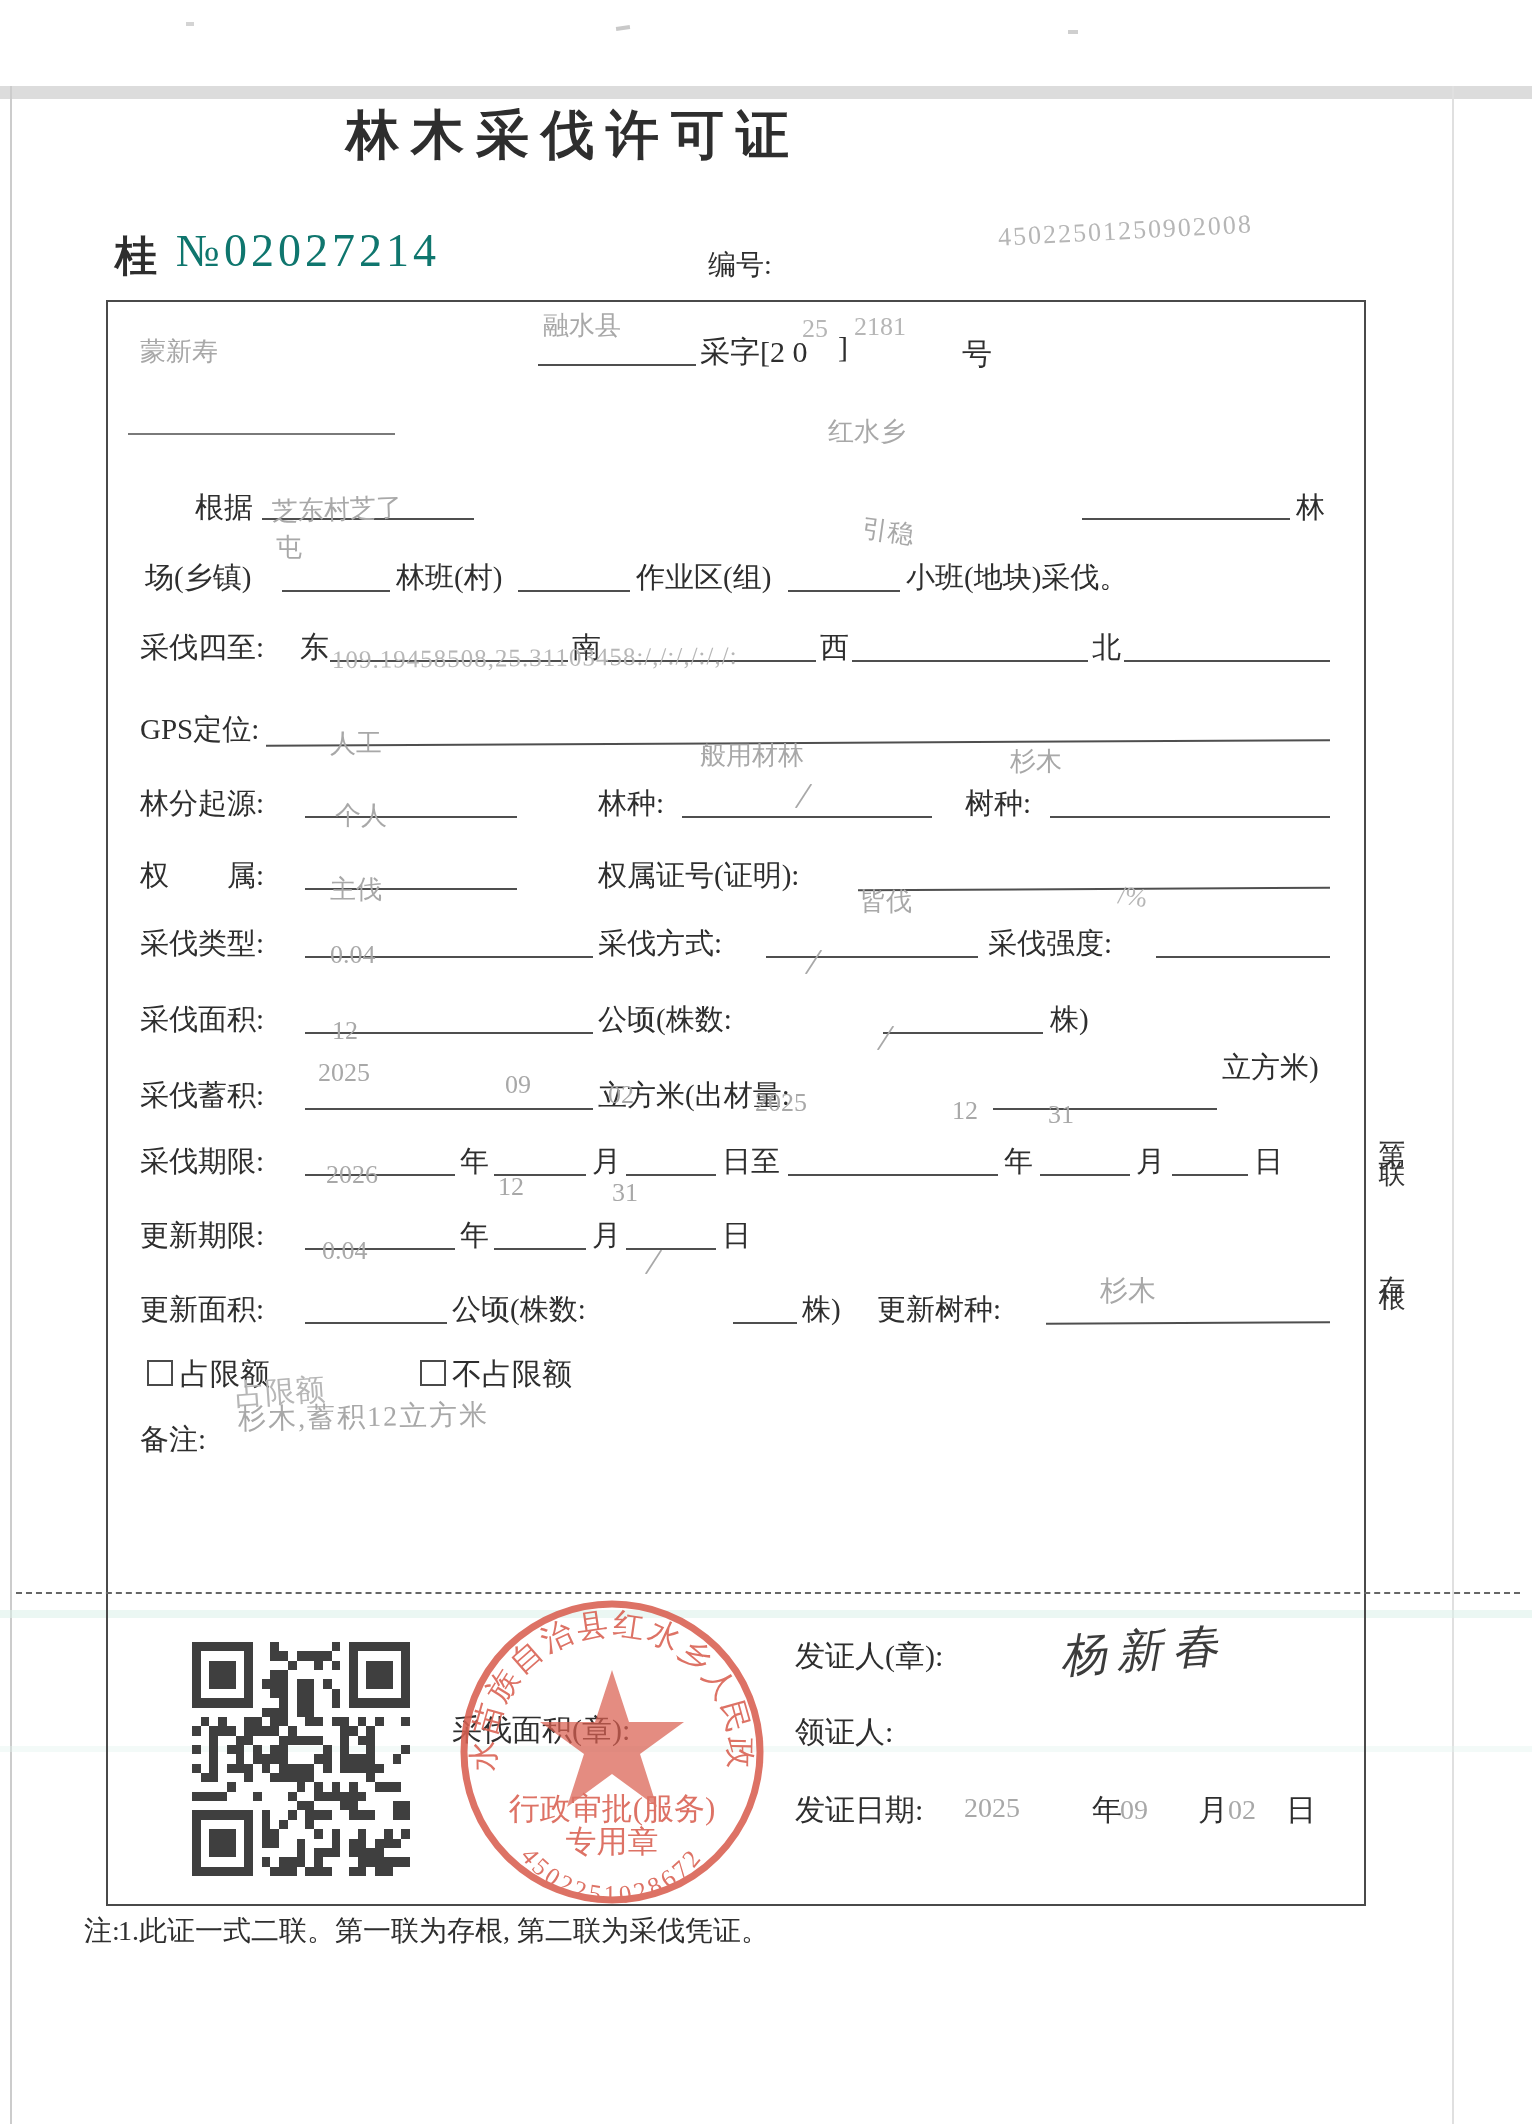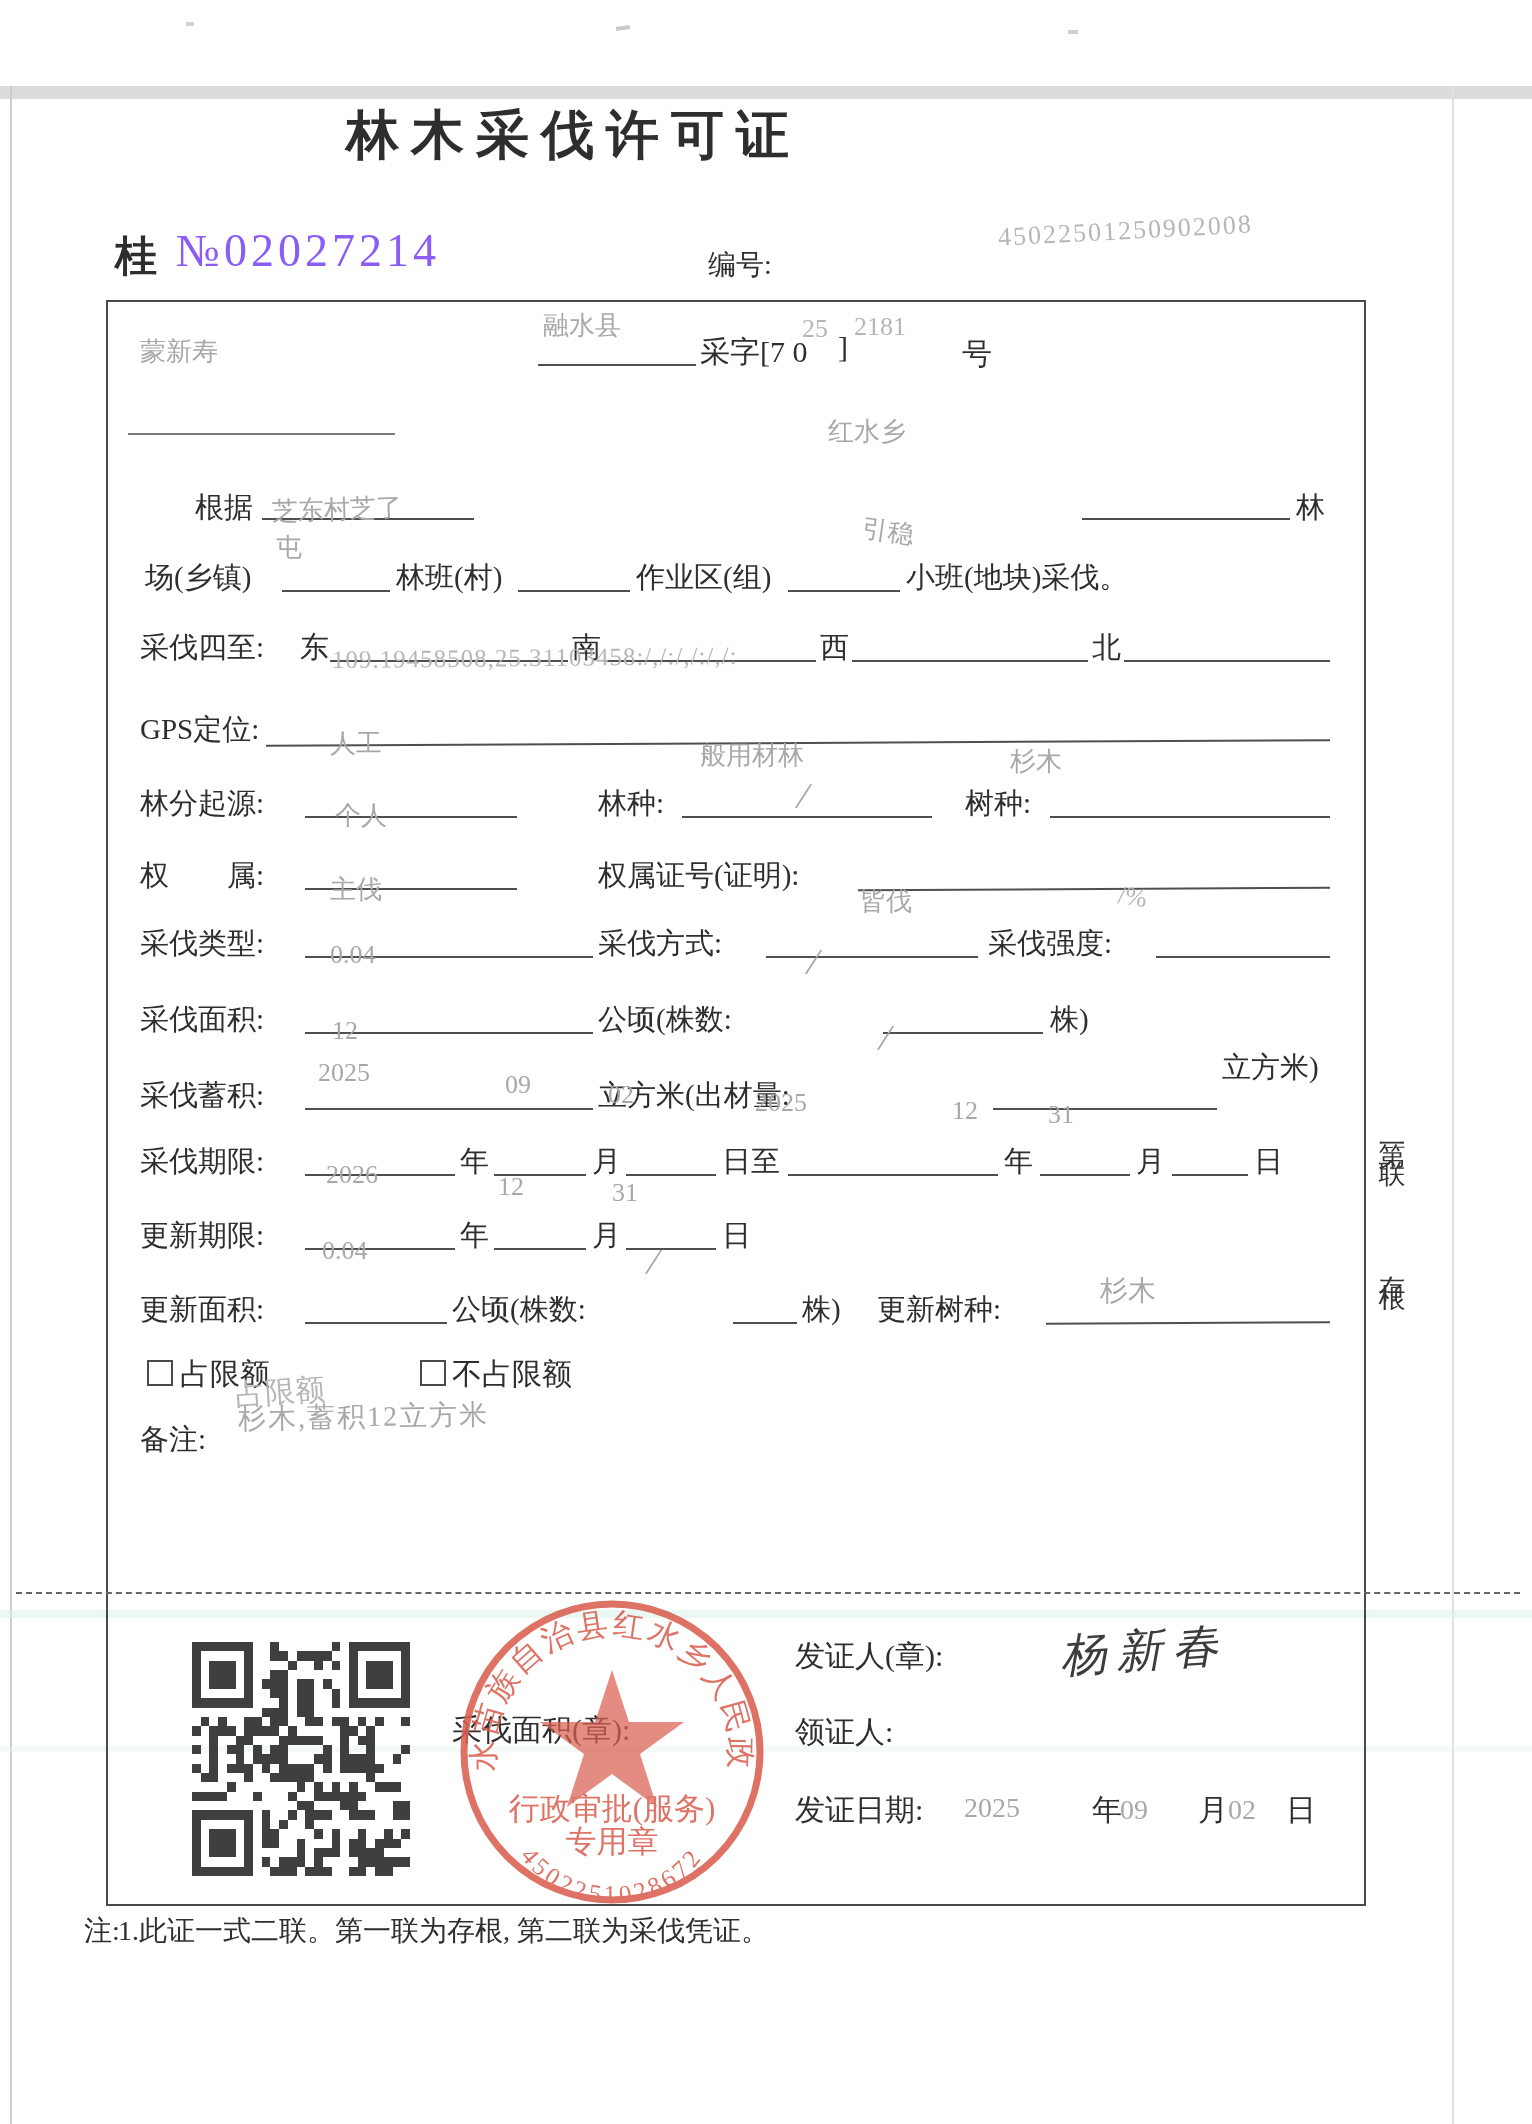--- a/index.html
+++ b/index.html
@@ -14,21 +14,21 @@
   .g28{font-size:28px}
   .ul{position:absolute;height:2px;background:#4f4f4f}
   .ulg{position:absolute;height:2px;background:#7a7a7a}
   .chk{position:absolute;width:22px;height:22px;border:2px solid #4a4a4a;background:#fff}
   .band{position:absolute;left:0;width:1532px}
   .vtext{writing-mode:vertical-rl;letter-spacing:8px;font-size:27px;color:#333}
   #formbox{position:absolute;left:106px;top:300px;width:1256px;height:1602px;border:2px solid #4a4a4a;background:transparent}
   #dashline{position:absolute;left:16px;top:1592px;width:1504px;border-top:2px dashed #666}
   #title{position:absolute;left:346px;top:100px;font-size:53px;font-weight:bold;letter-spacing:12px}
   #guiprefix{position:absolute;left:115px;top:228px;font-size:42px;font-weight:bold}
-  #serialno{position:absolute;left:176px;top:224px;font-size:46px;letter-spacing:4px;color:#8b5cf6}
+  #serialno{position:absolute;left:176px;top:224px;font-size:46px;letter-spacing:4px;color:#0f766e}
   #codegray{position:absolute;left:998px;top:216px;font-size:26px;letter-spacing:2px;color:#b6b6b6;transform:rotate(-3deg)}
   .slash{display:inline-block;transform:rotate(14deg);font-size:40px}
   .sig{font-size:46px;font-style:italic;letter-spacing:10px;color:#3c3c3c;transform:rotate(-4deg)}
   svg text{font-family:"Liberation Serif","DejaVu Serif",serif}
 </style>
 </head>
 <body>
 
 <div id="page">
 
@@ -45,21 +45,21 @@
   <div id="guiprefix">桂</div>
   <div id="serialno">№02027214</div>
   <div id="codegray">45022501250902008</div>
   <div class="abs lbl" style="left:708px;top:246px;font-size:28px">编号:</div>
 
   <div id="formbox"></div>
 
   <div class="abs gray g26" style="left:140px;top:334px">蒙新寿</div>
   <div class="abs gray g26" style="left:543px;top:308px">融水县</div>
   <div class="ul" style="left:538px;top:364px;width:158px"></div>
-  <div class="abs lbl big" style="left:700px;top:332px">采字[7 0</div>
+  <div class="abs lbl big" style="left:700px;top:332px">采字[2 0</div>
   <div class="abs gray2 g26" style="left:802px;top:314px">25</div>
   <div class="abs lbl big" style="left:838px;top:330px">]</div>
   <div class="abs gray2 g26" style="left:854px;top:312px">2181</div>
   <div class="abs lbl big" style="left:962px;top:334px">号</div>
   <div class="abs gray g26" style="left:828px;top:414px">红水乡</div>
   <div class="ulg" style="left:128px;top:433px;width:267px"></div>
 
   <div class="abs lbl" style="left:195px;top:488px">根据</div>
   <div class="ul" style="left:262px;top:518px;width:212px"></div>
   <div class="abs gray g26" style="left:272px;top:492px;transform:rotate(-2deg)">芝东村芝了</div>

